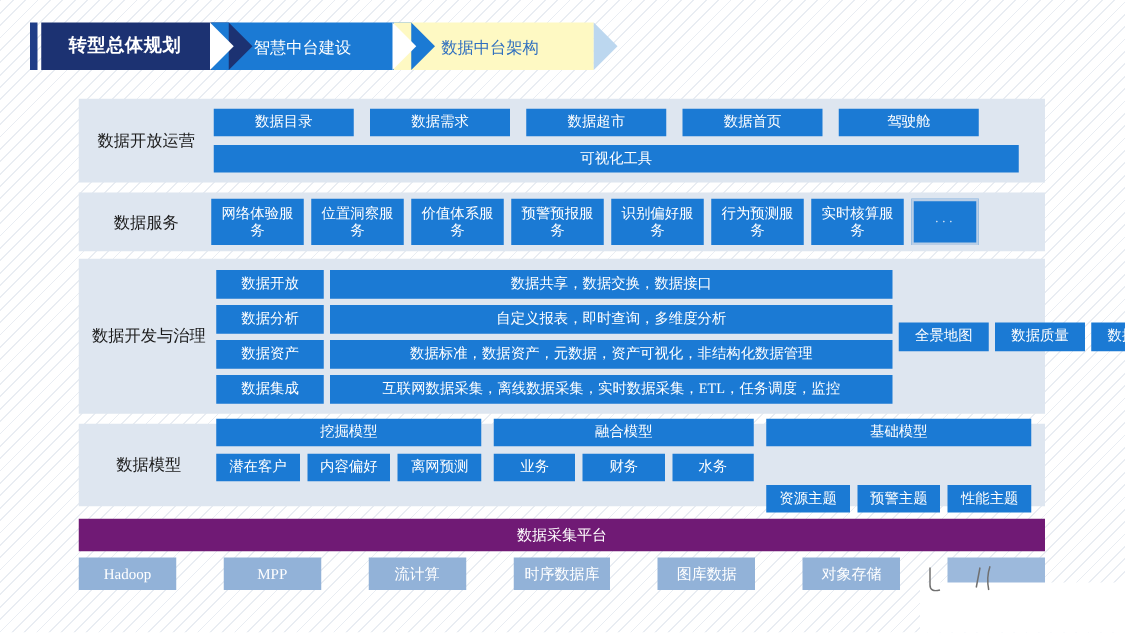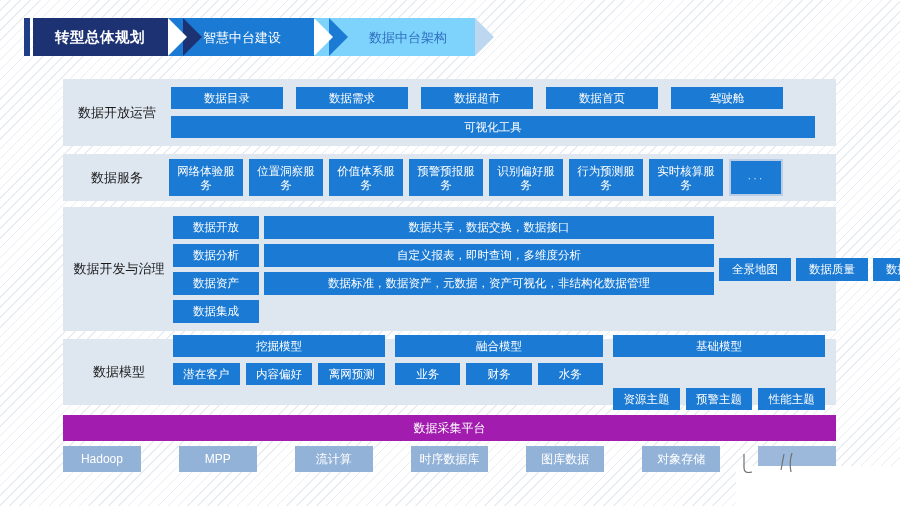--- a/index.html
+++ b/index.html
@@ -14,38 +14,38 @@
   .backdrop{
     position:absolute;inset:0;
     background:
       repeating-linear-gradient(135deg,
         rgba(215,222,232,.55) 0px,
         rgba(215,222,232,.55) 1px,
         rgba(255,255,255,0) 1px,
         rgba(255,255,255,0) 7px);
     z-index:0;
   }
-  .page{position:relative;z-index:1;width:900px;height:506px;}
+  .page{position:relative;z-index:1;width:900px;height:506px;font-family:Liberation Serif, serif;}
 
   
   .crumbs{position:absolute;left:24px;top:18px;height:38px;display:flex;align-items:stretch;}
   .accent-bar{width:6px;background:#1f3d87;margin-right:3px;}
   .crumb{
     position:relative;height:38px;display:flex;align-items:center;
     box-sizing:border-box;
   }
   .crumb .lbl{
     position:relative;z-index:2;white-space:nowrap;
     font-size:13.5px;line-height:1;
   }
   .crumb.c1{width:150px;background:#1c3272;padding-left:22px;}
   .crumb.c1 .lbl{color:#ffffff;font-weight:bold;font-size:14.5px;letter-spacing:.5px;}
   .crumb.c2{width:160px;background:#1b7ad4;padding-left:34px;margin-left:-14px;}
   .crumb.c2 .lbl{color:#ffffff;font-size:13px;}
-  .crumb.c3{width:160px;background:#7dd3fc;padding-left:54px;margin-left:-14px;}
+  .crumb.c3{width:160px;background:#fef9c3;padding-left:38px;margin-left:-14px;}
   .crumb.c3 .lbl{color:#2f6fbf;font-size:13px;}
   
   .crumb.c1:after,.crumb.c2:after,.crumb.c3:after{
     content:"";position:absolute;right:-19px;top:0;
     width:0;height:0;border-top:19px solid transparent;border-bottom:19px solid transparent;
     z-index:1;
   }
   .crumb.c1:after{border-left:19px solid #1c3272;}
   .crumb.c2:after{border-left:19px solid #1b7ad4;}
   .crumb.c3:after{border-left:19px solid #bcd7ef;}
@@ -111,21 +111,21 @@
   #row-model .g1 .head{width:212px;}
   #row-model .g1 .subs .blk{width:66.7px;}
   #row-model .g2 .head{width:208px;}
   #row-model .g2 .subs .blk{width:65.3px;}
   #row-model .g3 .head{width:212px;}
   #row-model .g3 .subs .blk{width:66.7px;margin-top:25px;}
 
   
   #row-platform{
     position:absolute;left:63px;top:415px;width:773px;height:26px;
-    background:#a21caf;color:#ffffff;display:flex;align-items:center;justify-content:center;
+    background:#701a75;color:#ffffff;display:flex;align-items:center;justify-content:center;
     font-size:12px;
   }
   #row-tech{position:absolute;left:63px;top:446px;width:773px;height:26px;display:flex;gap:38px;}
   #row-tech .blk{width:100px;height:26px;font-size:12px;}
 
   
   .occluder{
     position:absolute;left:736px;top:466px;width:167px;height:40px;
     background:#ffffff;z-index:5;
   }
@@ -189,20 +189,21 @@
       <div class="gline">
         <div class="blk tag">数据分析</div>
         <div class="blk desc">自定义报表，即时查询，多维度分析</div>
       </div>
       <div class="gline">
         <div class="blk tag">数据资产</div>
         <div class="blk desc">数据标准，数据资产，元数据，资产可视化，非结构化数据管理</div>
       </div>
       <div class="gline">
         <div class="blk tag">数据集成</div>
+        <div class="blk desc">互联网数据采集，离线数据采集，实时数据采集，ETL，任务调度，监控</div>
       </div>
     </div>
     <div class="side">
       <div class="blk">全景地图</div>
       <div class="blk">数据质量</div>
       <div class="blk">数据安全</div>
       <div class="blk">自动运维</div>
     </div>
   </div>
 

